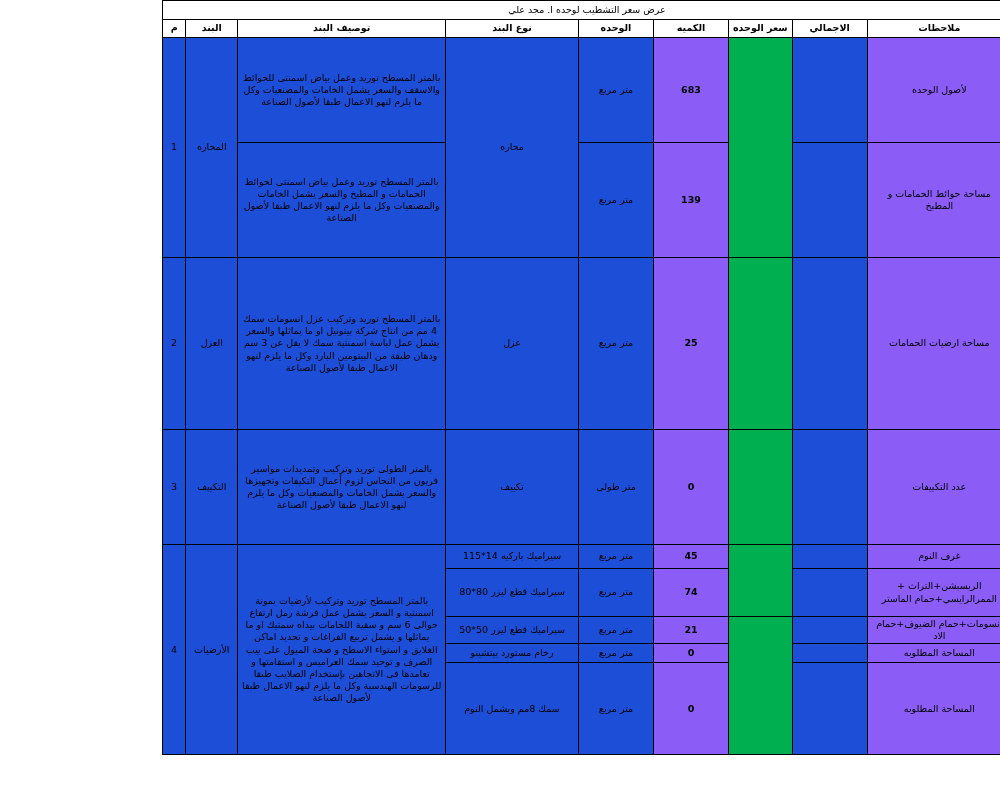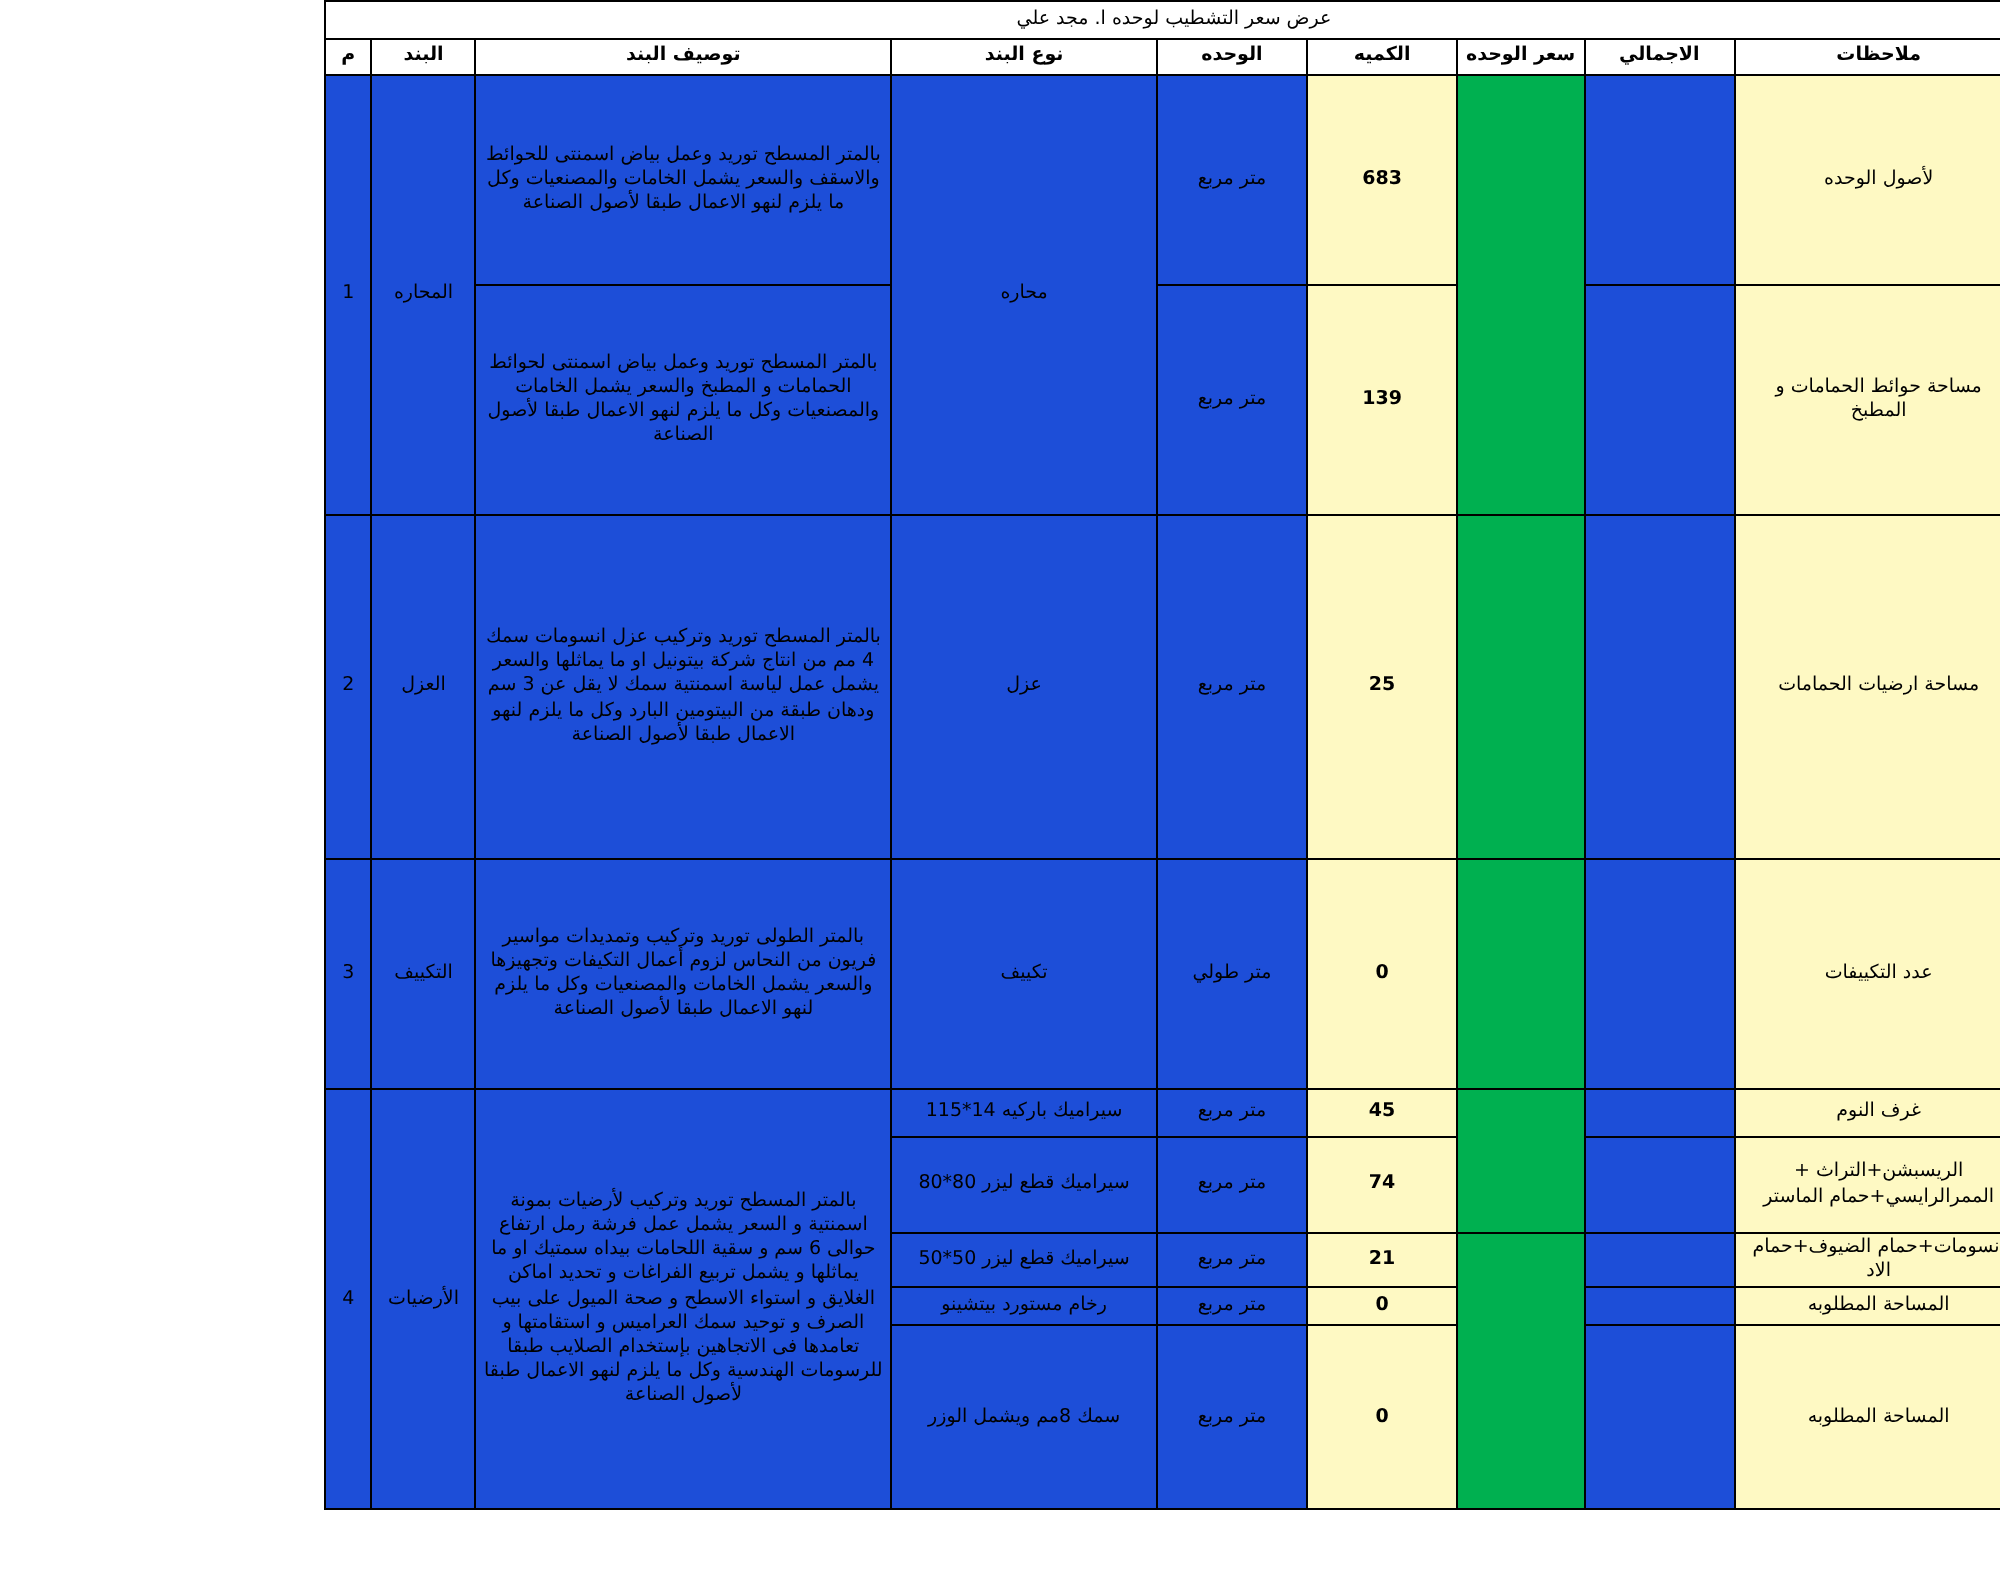--- a/index.html
+++ b/index.html
@@ -42,21 +42,21 @@
     height: 16px;
     font-size: 10px;
     background: #ffffff;
   }
   .hdr td {
     font-weight: bold;
     font-size: 10px;
     height: 15px;
     background: #ffffff;
   }
-  .yellow { background: #fef9c3; }
+  .yellow { background: #8b5cf6; }
   .green  { background: #00b050; }
   .white  { background: #1d4ed8; }
   .desc {
     font-size: 9px;
     line-height: 1.45;
     padding: 3px 4px;
   }
   .num { font-weight: bold; font-size: 11px; }
   .idx { font-size: 10px; }
   .bnd { font-size: 9.5px; }
@@ -190,18 +190,18 @@
           <td class="yellow num">0</td>
           <td class="white">متر مربع</td>
           <td class="white tiny">رخام مستورد بيتشينو</td>
         </tr>
 
         <tr style="height:92px">
           <td class="yellow tiny">المساحة المطلوبه</td>
           <td class="white"></td>
           <td class="yellow num">0</td>
           <td class="white">متر مربع</td>
-          <td class="white tiny">سمك 8مم ويشمل الوزر</td>
+          <td class="white tiny">سمك 8مم ويشمل النوم</td>
         </tr>
       </tbody>
     </table>
   </div>
 </div>
 
 </body></html>

